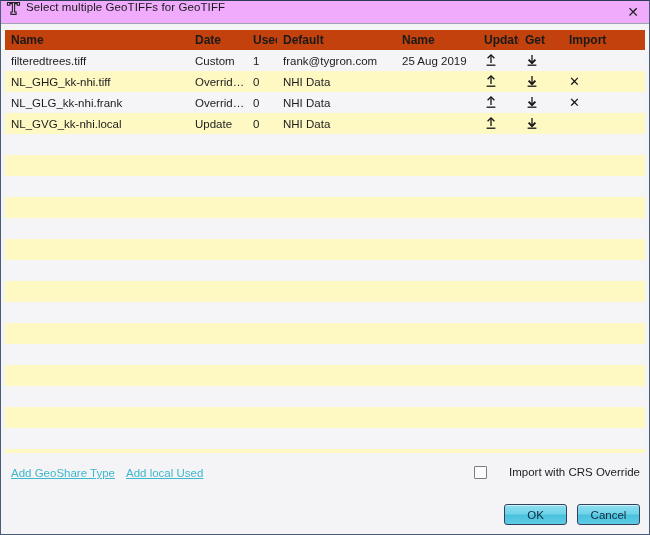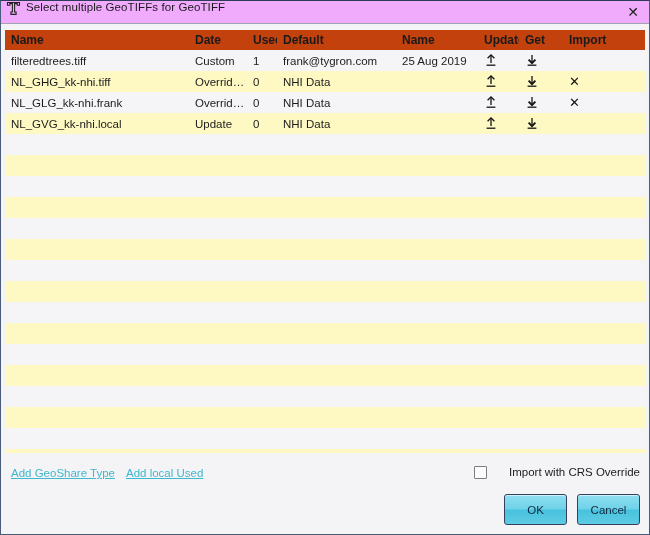--- a/index.html
+++ b/index.html
@@ -165,21 +165,21 @@
     white-space: nowrap;
   }
 
   #btn-row {
     position: absolute;
     right: 9px; bottom: 9px;
     display: flex;
     gap: 10px;
   }
   .btn {
-    width: 63px; height: 31px;
+    width: 63px; height: 21px;
     border: 1px solid #33415e;
     border-radius: 3px;
     background: linear-gradient(to bottom, #8fdff0 0%, #6fd2e8 48%, #49c2dd 52%, #5ecbe4 100%);
     color: #10283f;
     font-size: 11.5px;
     font-family: "Liberation Sans", sans-serif;
     display: flex; align-items: center; justify-content: center;
     cursor: pointer;
     box-shadow: inset 0 1px 0 rgba(255,255,255,.55);
     padding: 0;

